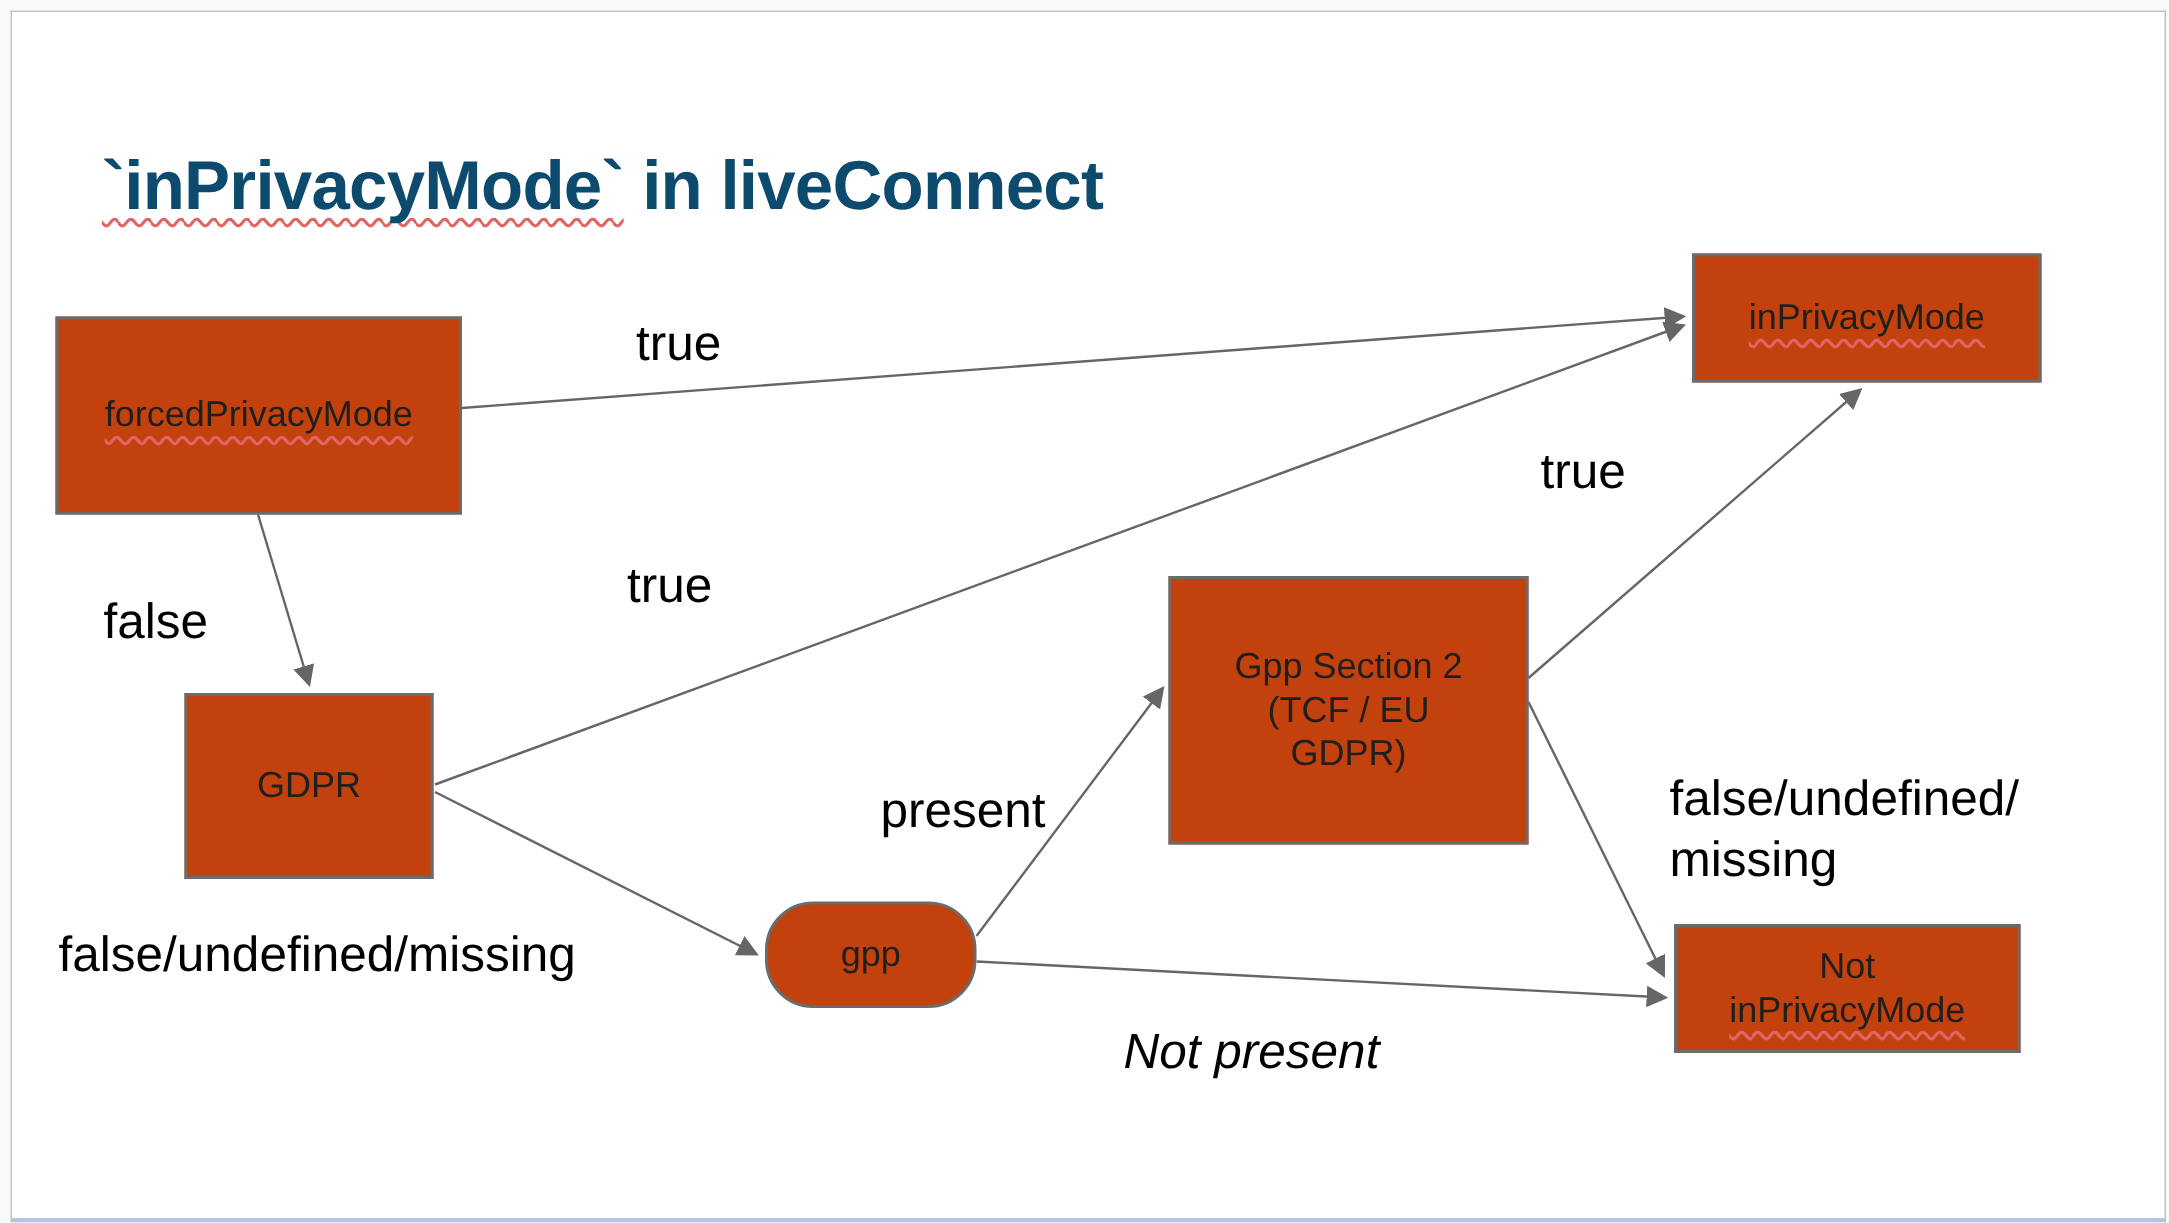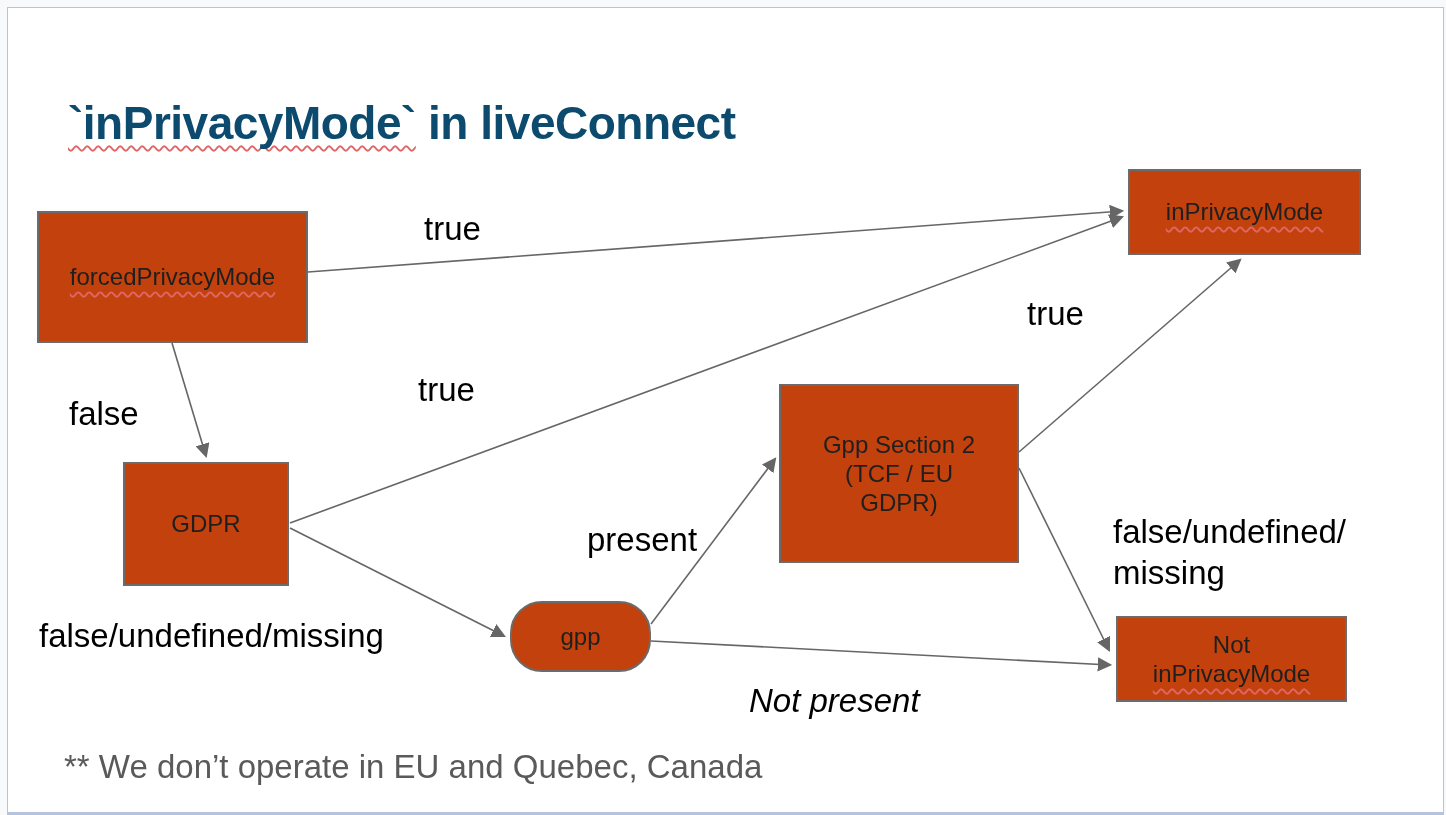--- a/index.html
+++ b/index.html
@@ -136,16 +136,15 @@
 
   <div class="edge-label" style="left:587px; top:475px;margin-top:44px;">present</div>
 
   <div class="edge-label" style="left:749px; top:680px;font-style:italic;">Not present</div>
 
   <div class="edge-label" style="left:1027px; top:293px;">true</div>
 
   <div class="edge-label" style="left:1113px; top:466px;margin-top:45px;">false/undefined/
 missing</div>
 
-  <div class="footnote">** We don’t operate in EU and Quebec, Canada</div>
 
   <div class="bottom-edge"></div>
 </div>
 
 </body></html>

